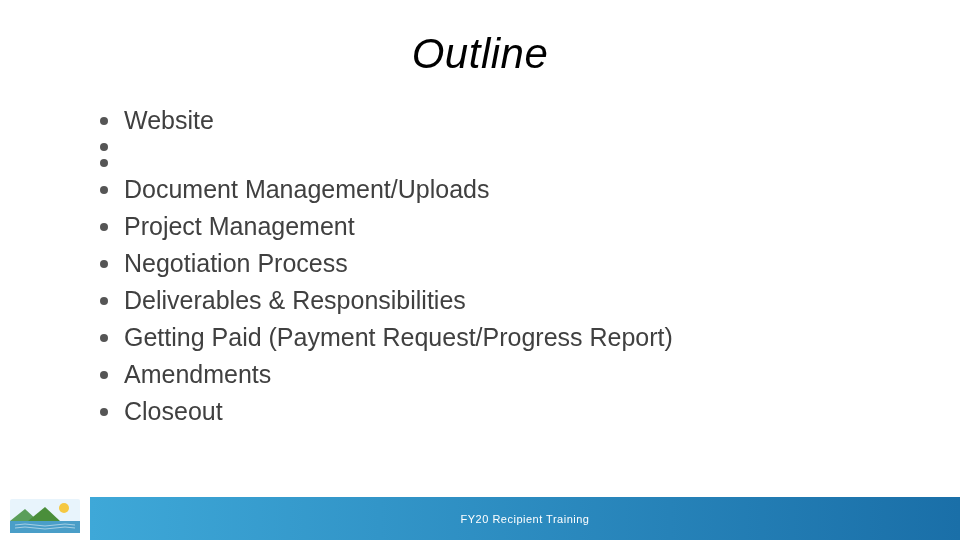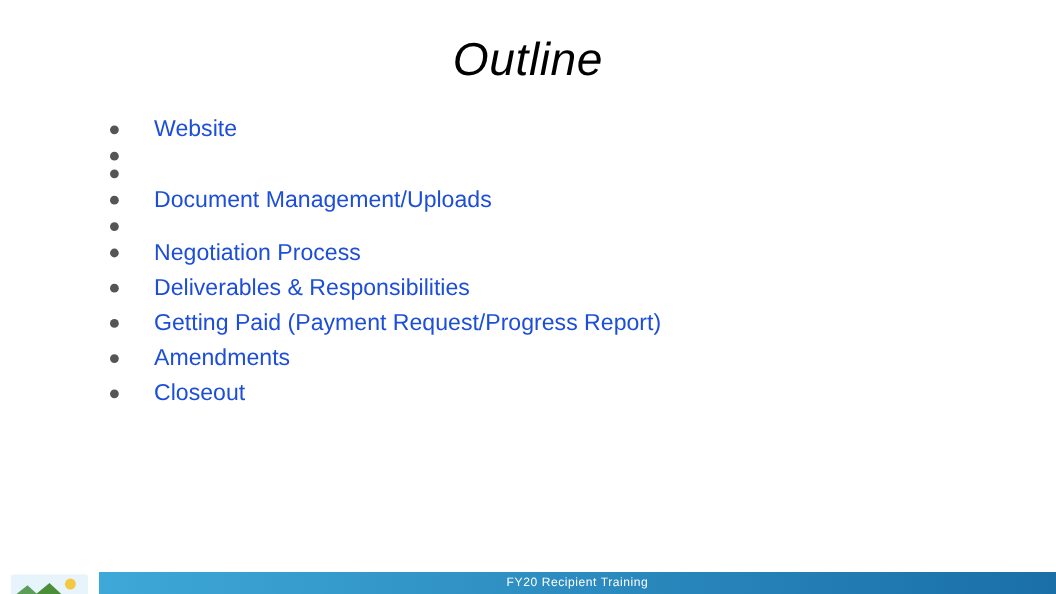--- a/index.html
+++ b/index.html
@@ -35,45 +35,45 @@
       width: 100%;
     }
 
     .bullet-list {
       list-style: none;
       width: 100%;
       padding-left: 40px;
     }
 
     .bullet-list li {
-      font-size: 21px;
-      color: #1d4ed8;
+      font-size: 25px;
+      color: #404040;
       margin-bottom: 8px;
       display: flex;
       align-items: center;
-      gap: 32px;
+      gap: 16px;
       font-weight: 400;
     }
 
     .bullet-dot {
       width: 8px;
       height: 8px;
       background: #555;
       border-radius: 50%;
       flex-shrink: 0;
       display: inline-block;
     }
 
     
     .bottom-bar {
       position: absolute;
       bottom: 0;
       left: 0;
       width: 100%;
-      height: 20px;
+      height: 43px;
       display: flex;
       align-items: stretch;
     }
 
     .bottom-logo-area {
       width: 90px;
       height: 38px;
       background: #ffffff;
       display: flex;
       align-items: center;
@@ -118,20 +118,21 @@
       </li>
       <li>
         <span class="bullet-dot"></span>
       </li>
       <li>
         <span class="bullet-dot"></span>
         <span>Document Management/Uploads</span>
       </li>
       <li>
         <span class="bullet-dot"></span>
+        <span>Project Management</span>
       </li>
       <li>
         <span class="bullet-dot"></span>
         <span>Negotiation Process</span>
       </li>
       <li>
         <span class="bullet-dot"></span>
         <span>Deliverables &amp; Responsibilities</span>
       </li>
       <li>

